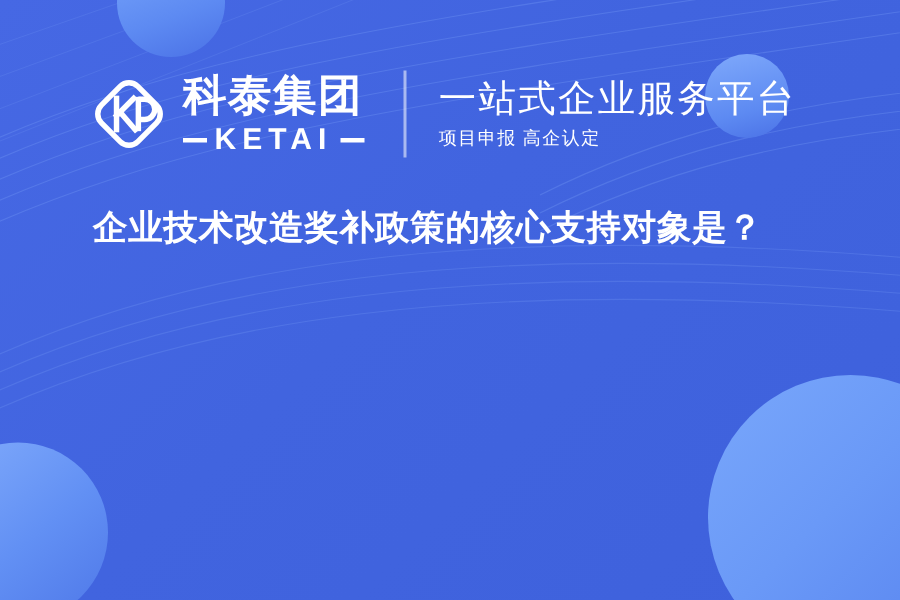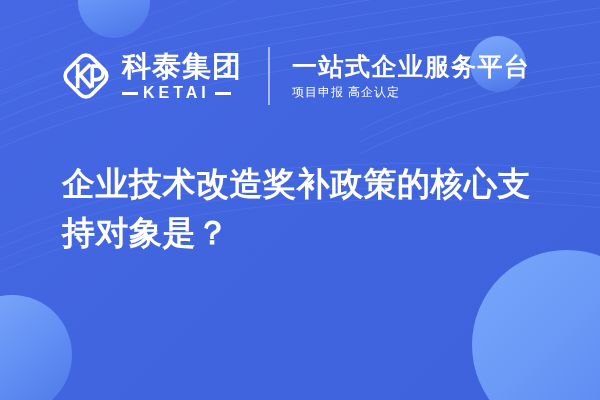--- a/index.html
+++ b/index.html
@@ -108,21 +108,21 @@
     white-space: nowrap;
   }
   .brand-latin .dash {
     display: inline-block;
     width: 16px;
     height: 3px;
     background: #ffffff;
   }
   .brand-latin .latin {
     color: #ffffff;
-    font-size: 16px;
+    font-size: 20px;
     font-weight: bold;
     letter-spacing: 4px;
     margin: 0 5px;
     line-height: 1;
   }
 
   .divider {
     width: 2px;
     height: 58px;
     background: rgba(255,255,255,0.55);
@@ -131,43 +131,43 @@
   }
 
   .tagline {
     display: flex;
     flex-direction: column;
     justify-content: center;
   }
   .tagline-main {
     color: #ffffff;
     font-size: 25px;
-    font-weight: bold;
+    font-weight: normal;
     letter-spacing: 1.5px;
     line-height: 1.18;
     white-space: nowrap;
   }
   .tagline-sub {
     color: #ffffff;
     font-family: "Liberation Serif", "DejaVu Serif", serif;
     font-size: 12px;
     letter-spacing: 1px;
     line-height: 1.25;
     margin-top: 4px;
     white-space: nowrap;
   }
 
   
   .headline {
     position: absolute;
     left: 62px;
-    top: 160px;
+    top: 134px;
     width: 500px;
     color: #ffffff;
-    font-size: 33px;
+    font-size: 23px;
     font-weight: bold;
     line-height: 1.48;
     letter-spacing: 0.5px;
   }
 </style>
 </head>
 <body>
 
 <div class="banner">
 

